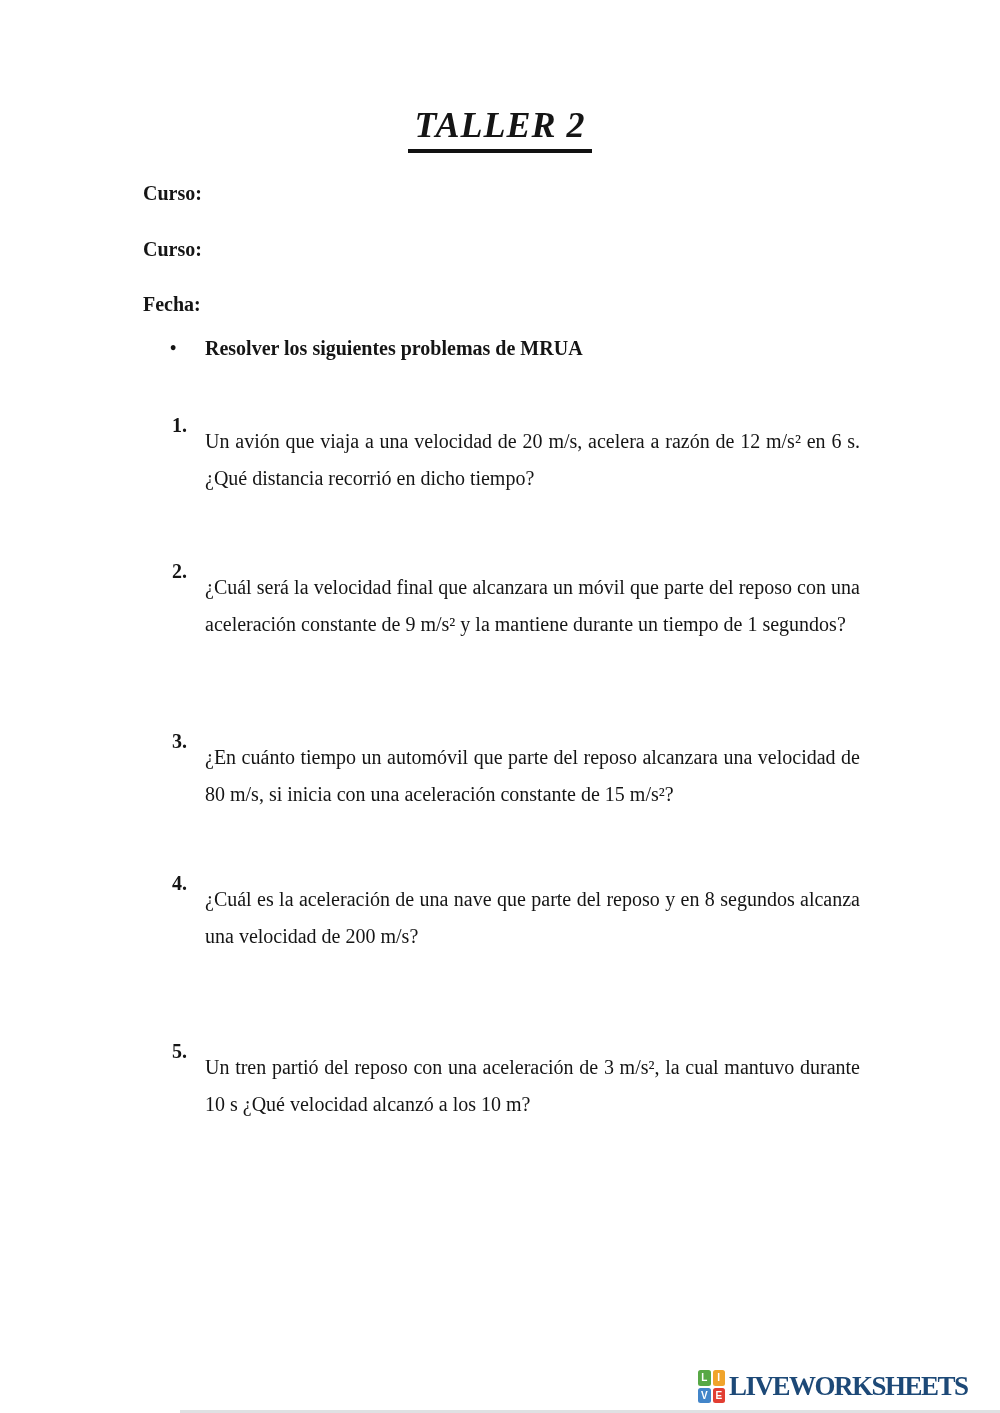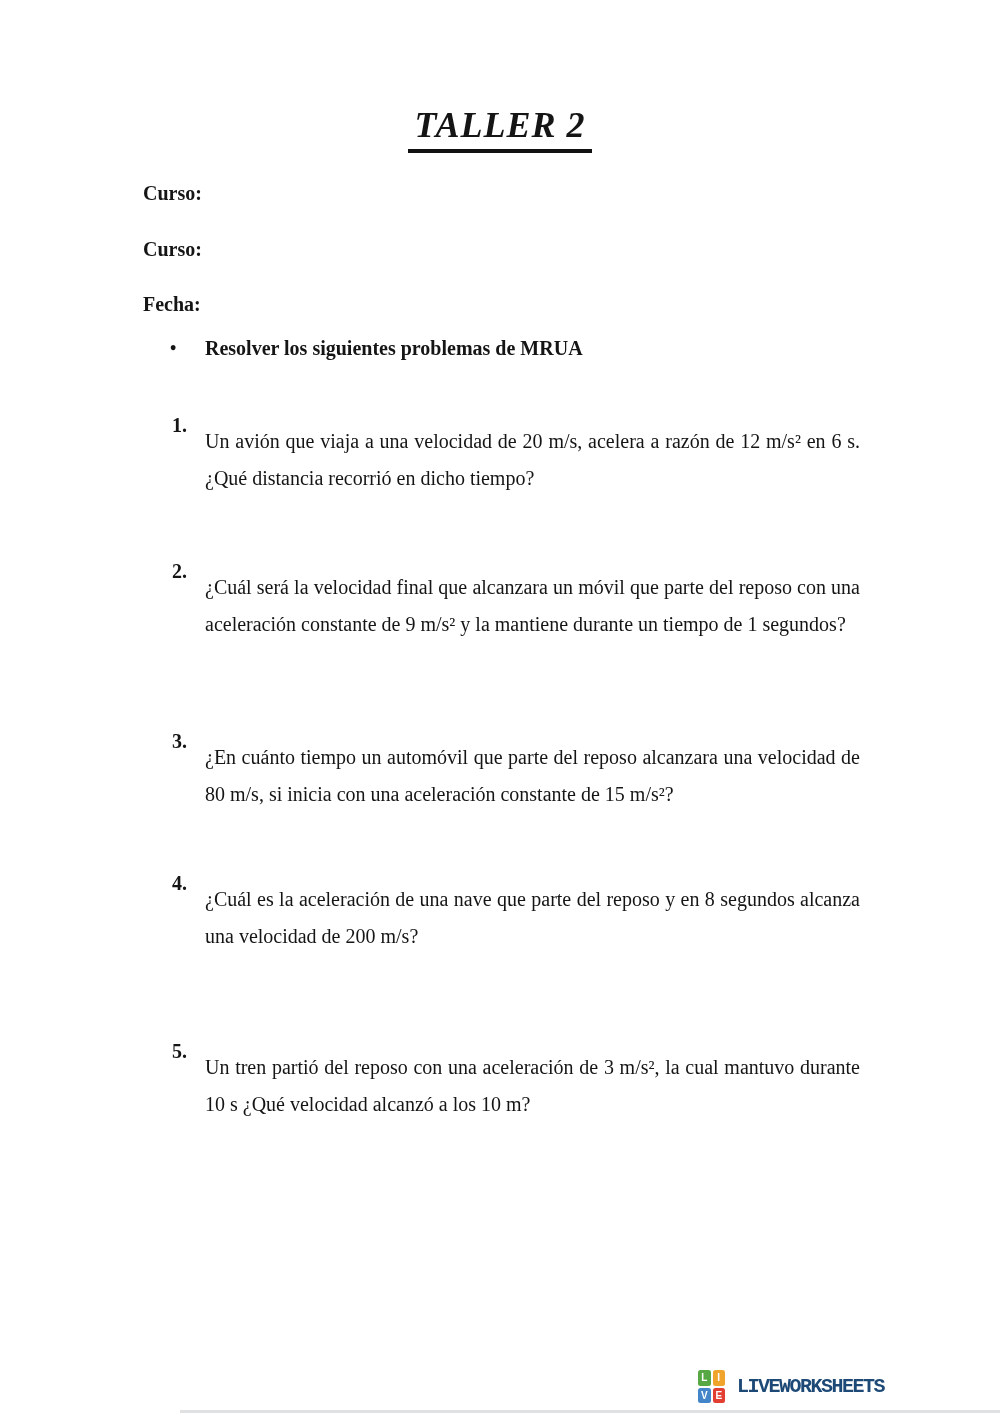--- a/index.html
+++ b/index.html
@@ -81,24 +81,24 @@
     flex: 0 0 27px;
   }
   .logo-tile {
     border-radius: 2.5px;
     color: #ffffff;
     font-family: "Liberation Sans", sans-serif;
     font-weight: bold; font-size: 10px;
     display: flex; align-items: center; justify-content: center;
   }
   .logo-text {
-    font-family: Liberation Mono, monospace;
-    font-weight: bold; font-size: 20px;
+    font-family: Liberation Serif, serif;
+    font-weight: bold; font-size: 27px;
     letter-spacing: -1.5px;
-    margin-left: 12px;
+    margin-left: 4px;
     white-space: nowrap;
   }
 
   
   .next-page-cutoff {
     position: absolute; left: 180px; right: 0; bottom: 0;
     height: 3px; background: #b9bdc2; opacity: 0.45;
   }
 </style>
 </head>

